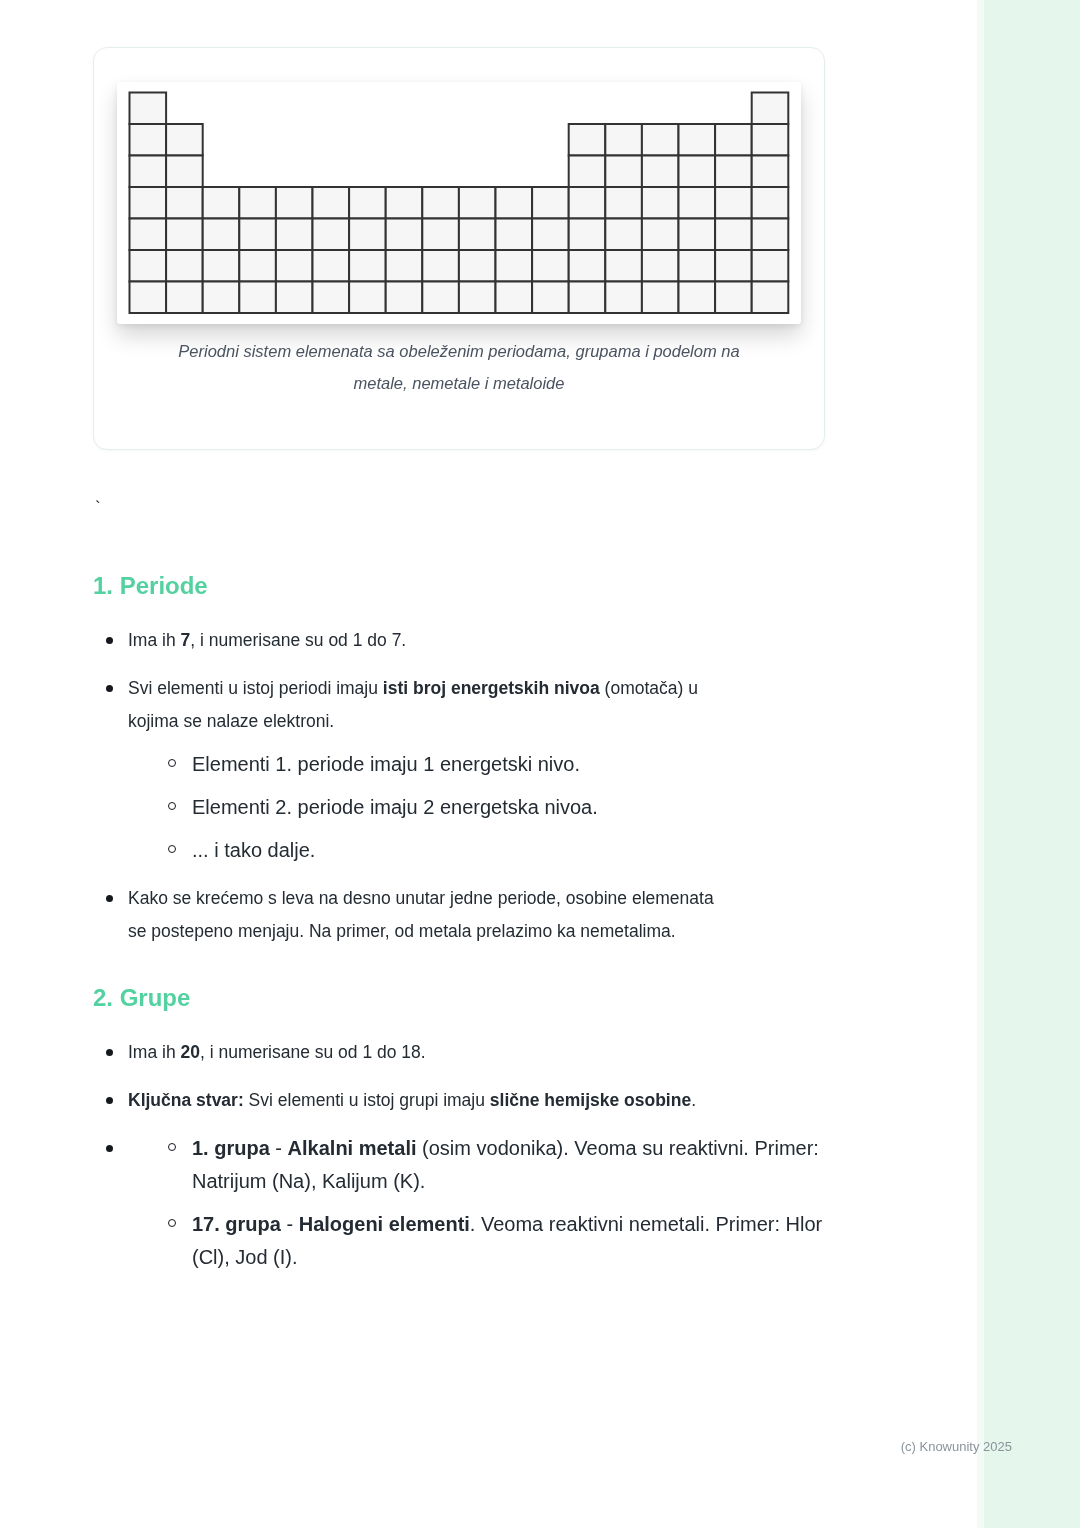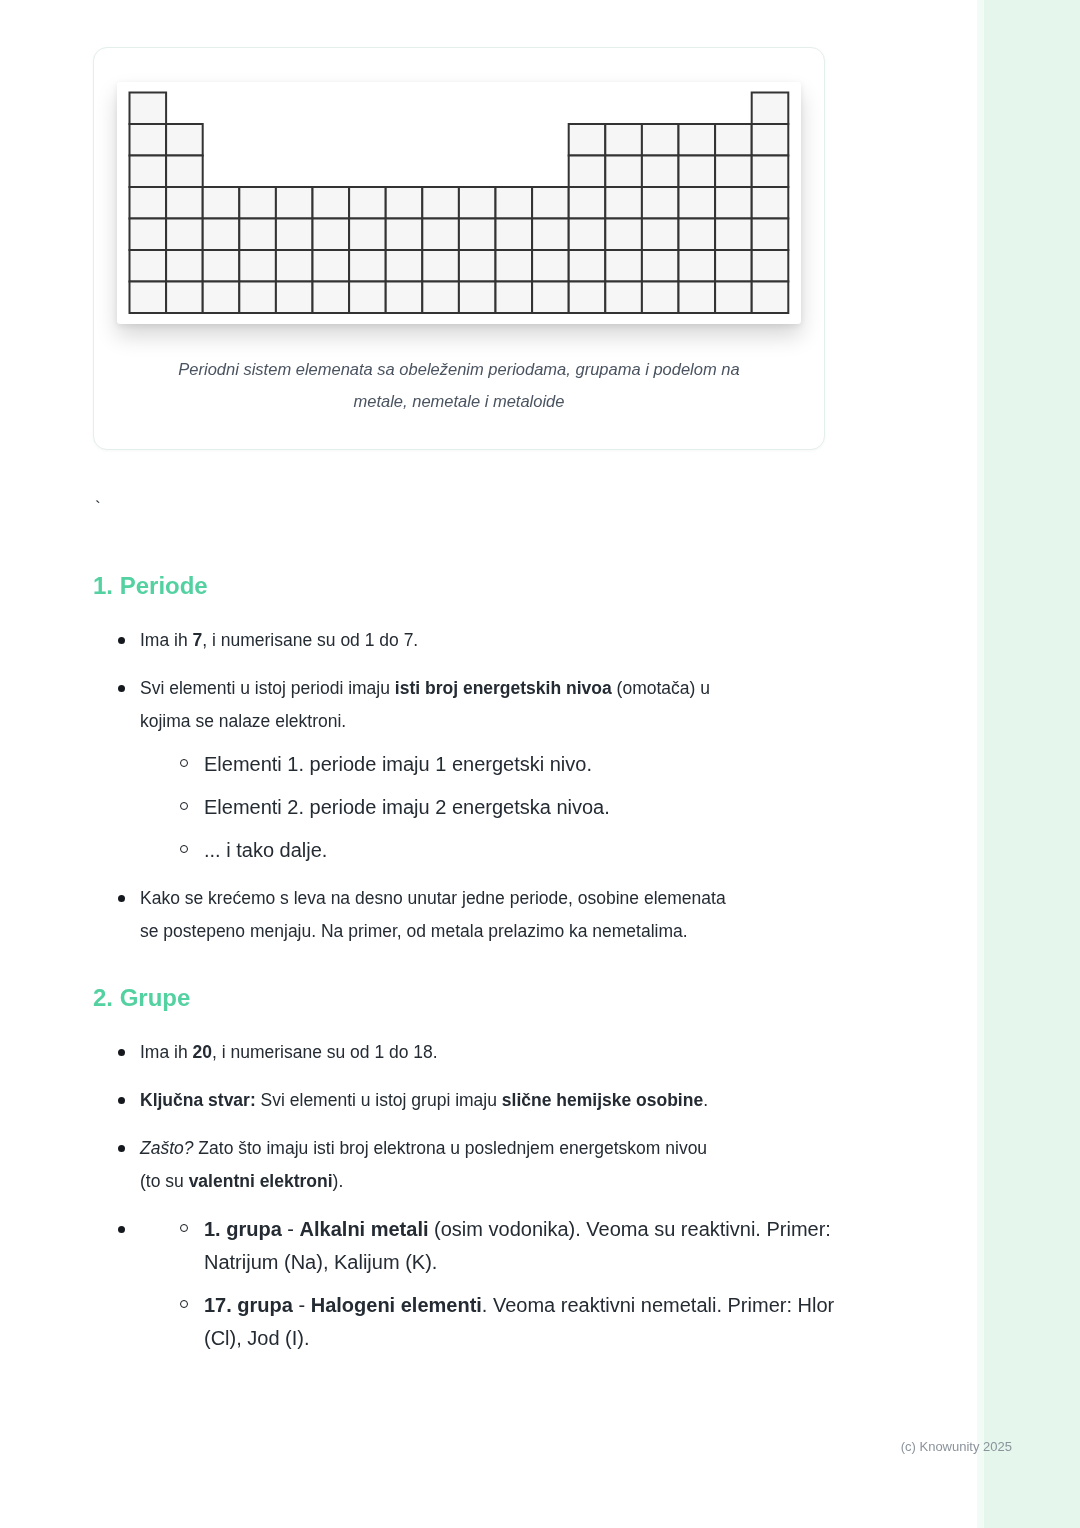--- a/index.html
+++ b/index.html
@@ -44,21 +44,21 @@
     width: 684px;
     height: 242px;
     background: #ffffff;
     border-radius: 3px;
     box-shadow: 0 12px 22px rgba(0,0,0,0.16), 0 2px 6px rgba(0,0,0,0.08);
     display: flex;
     align-items: center;
     justify-content: center;
   }
   .figure-caption {
-    margin-top: 29px;
+    margin-top: 11px;
     text-align: center;
     font-style: italic;
     font-size: 16.5px;
     line-height: 32px;
     color: #4a5360;
   }
   
   .stray-char {
     position: absolute;
     top: 498px;
@@ -77,21 +77,21 @@
     margin: 0 0 24px 0;
     font-size: 24px;
     line-height: 28px;
     font-weight: 700;
     color: #54d1a1;
   }
   .section + .section h2 {
     margin-top: 36px;
   }
   .section ul {
-    margin: 16px;
+    margin: 4px;
     padding: 0;
     list-style: none;
   }
   li.l1 {
     position: relative;
     padding-left: 31px;
     margin-bottom: 15px;
     font-size: 17.5px;
     line-height: 33px;
   }
@@ -259,21 +259,20 @@
               <li class="l2"><span>... i tako dalje.</span></li>
             </ul></li>
           <li class="l1"><span>Kako se krećemo s leva na desno unutar jedne periode, osobine elemenata</span><br><span>se postepeno menjaju. Na primer, od metala prelazimo ka nemetalima.</span></li>
         </ul>
       </div>
       <div class="section">
         <h2>2. Grupe</h2>
         <ul>
           <li class="l1"><span>Ima ih </span><span class="b">20</span><span>, i numerisane su od 1 do 18.</span></li>
           <li class="l1"><span class="b">Ključna stvar:</span><span> Svi elementi u istoj grupi imaju </span><span class="b">slične hemijske osobine</span><span>.</span></li>
-          <li class="l1"><span class="i">Zašto?</span><span> Zato što imaju isti broj elektrona u poslednjem energetskom nivou</span><br><span>(to su </span><span class="b">valentni elektroni</span><span>).</span></li>
           <li class="l1"><ul class="sub">
               <li class="l2"><span class="b">1. grupa</span><span> - </span><span class="b">Alkalni metali</span><span> (osim vodonika). Veoma su reaktivni. Primer:</span><br><span>Natrijum (Na), Kalijum (K).</span></li>
               <li class="l2"><span class="b">17. grupa</span><span> - </span><span class="b">Halogeni elementi</span><span>. Veoma reaktivni nemetali. Primer: Hlor</span><br><span>(Cl), Jod (I).</span></li>
             </ul></li>
         </ul>
       </div>
     </div>
 
   <div class="footer-credit">(c) Knowunity 2025</div>
 

